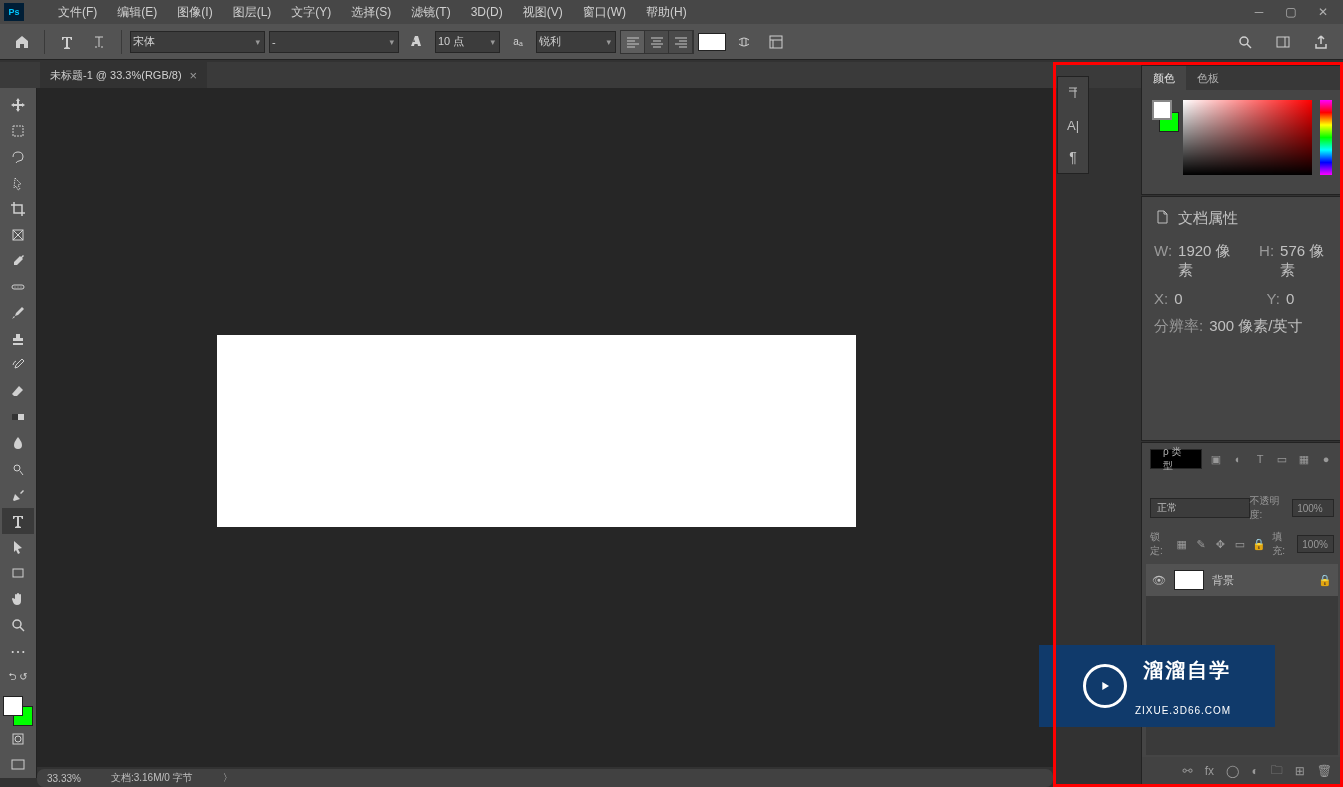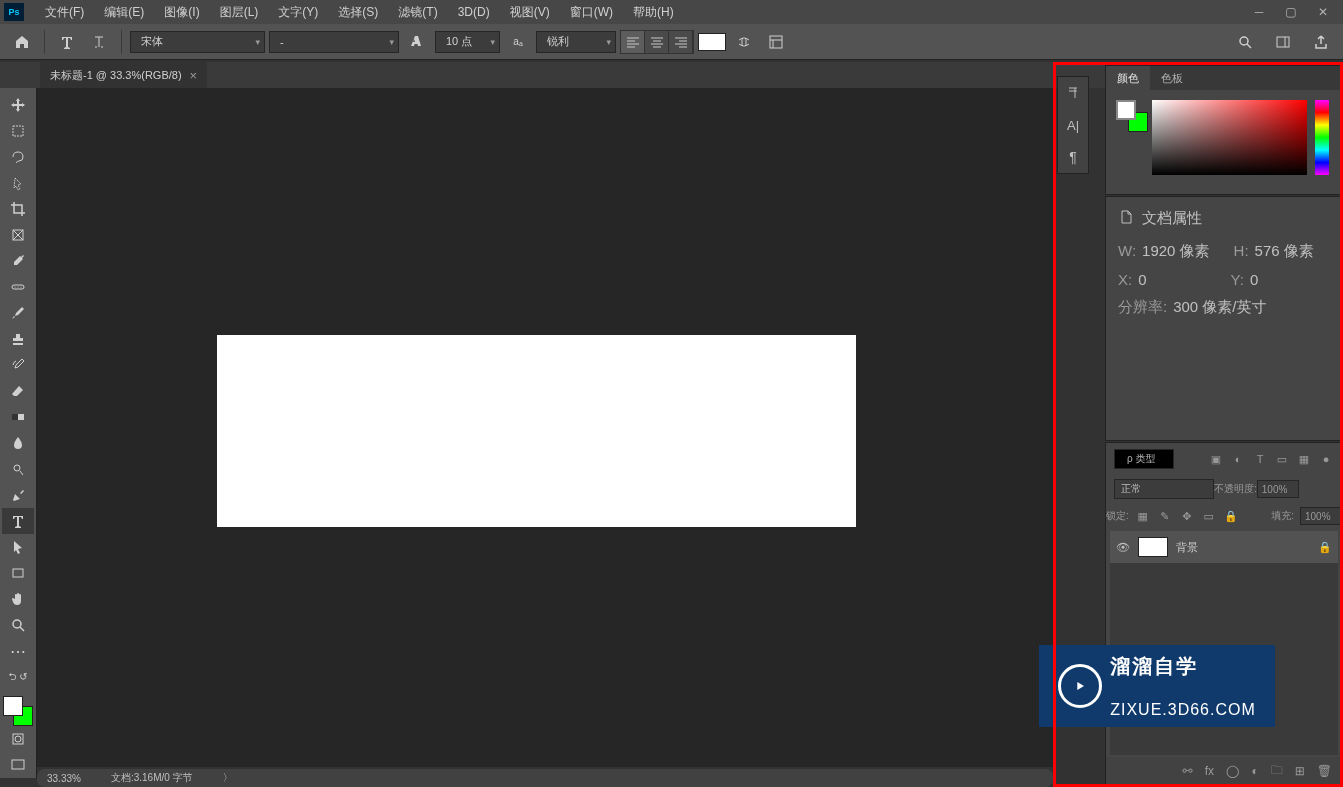--- a/index.html
+++ b/index.html
@@ -1,29 +1,29 @@
 <!DOCTYPE html>
 <html><head>
 <meta charset="utf-8">
 <style>
 * { margin: 0; padding: 0; box-sizing: border-box; font-family: "Microsoft YaHei", sans-serif; }
 body { width: 1343px; height: 787px; background: #323232; color: #c8c8c8; overflow: hidden; position: relative; }
 
 
 .menubar { height: 24px; background: #474747; display: flex; align-items: center; padding: 0 4px; font-size: 12px; }
-.ps-icon { width: 20px; height: 18px; background: #001e36; color: #00c8ff; display: flex; align-items: center; justify-content: center; font-size: 9px; font-weight: bold; margin-right: 11px; }
+.ps-icon { width: 20px; height: 18px; background: #001e36; color: #00c8ff; display: flex; align-items: center; justify-content: center; font-size: 9px; font-weight: bold; margin-right: 24px; }
 .menu-item { padding: 2px 10px; cursor: pointer; color: #d0d0d0; }
 .window-controls { margin-left: auto; display: flex; }
 .win-ctrl { width: 32px; height: 20px; display: flex; align-items: center; justify-content: center; color: #b0b0b0; cursor: pointer; }
 
 
 .optionsbar { height: 36px; background: #535353; display: flex; align-items: center; padding: 0 8px; border-bottom: 1px solid #222; gap: 4px; }
 .opt-btn { width: 28px; height: 26px; display: flex; align-items: center; justify-content: center; color: #d0d0d0; cursor: pointer; }
 .opt-sep { width: 1px; height: 24px; background: #3a3a3a; margin: 0 4px; }
-.dropdown { background: #3c3c3c; border: 1px solid #262626; height: 22px; display: flex; align-items: center; padding: 0 10px; font-size: 11px; color: #d0d0d0; position: relative; }
+.dropdown { background: #3c3c3c; border: 1px solid #262626; height: 22px; display: flex; align-items: center; padding: 0 2px; font-size: 11px; color: #d0d0d0; position: relative; }
 .dropdown::after { content: "▾"; position: absolute; right: 4px; font-size: 9px; color: #999; }
 .color-swatch { width: 28px; height: 18px; background: #fff; border: 1px solid #222; }
 .align-group { display: flex; border: 1px solid #333; }
 .align-btn { width: 24px; height: 22px; display: flex; align-items: center; justify-content: center; background: #4a4a4a; border-right: 1px solid #333; cursor: pointer; }
 .align-btn.active { background: #5d5d5d; }
 .right-opts { margin-left: auto; display: flex; gap: 10px; align-items: center; }
 
 
 .tabbar { height: 26px; background: #3a3a3a; display: flex; align-items: center; padding-left: 40px; margin-top: 2px; }
 .doc-tab { height: 26px; background: #323232; padding: 0 10px; display: flex; align-items: center; font-size: 11px; color: #d0d0d0; gap: 8px; }
@@ -42,21 +42,21 @@
 .canvas { position: absolute; left: 180px; top: 247px; width: 639px; height: 192px; background: #fff; }
 
 
 .panels-highlight { position: absolute; right: 0; top: 62px; width: 290px; bottom: 0; border: 3px solid #ff0000; pointer-events: none; z-index: 100; }
 
 
 .icon-strip { position: absolute; right: 254px; top: 76px; width: 32px; background: #424242; display: flex; flex-direction: column; border: 1px solid #222; }
 .strip-icon { height: 32px; display: flex; align-items: center; justify-content: center; color: #c0c0c0; cursor: pointer; }
 
 
-.panels { position: absolute; right: 0; top: 65px; width: 238px; bottom: 0; display: flex; flex-direction: column; }
+.panels { position: absolute; right: 0; top: 65px; width: 202px; bottom: 0; display: flex; flex-direction: column; }
 
 
 .panel { background: #454545; border: 1px solid #222; margin-bottom: 1px; }
 .panel-tabs { height: 24px; background: #383838; display: flex; align-items: center; }
 .panel-tab { padding: 0 11px; height: 24px; display: flex; align-items: center; font-size: 11px; color: #b0b0b0; cursor: pointer; }
 .panel-tab.active { background: #454545; color: #e0e0e0; }
 
 
 .color-panel-body { padding: 10px; display: flex; gap: 8px; align-items: flex-start; }
 .color-fgbg { position: relative; width: 28px; height: 28px; }
@@ -71,39 +71,39 @@
 .props-row { display: flex; gap: 24px; margin-bottom: 10px; }
 .prop-field { display: flex; gap: 6px; }
 .prop-label { color: #999; }
 
 
 .layers-panel { flex: 1; display: flex; flex-direction: column; min-height: 0; }
 .layers-filter { padding: 6px 8px; display: flex; align-items: center; gap: 6px; }
 .filter-dd { background: #000000; border: 1px solid #262626; height: 20px; width: 60px; font-size: 10px; padding: 0 12px; color: #b0b0b0; display:flex; align-items:center; }
 .filter-icons { display: flex; gap: 6px; margin-left: auto; }
 .fi { width: 16px; height: 16px; color: #999; display: flex; align-items: center; justify-content: center; font-size: 11px; }
-.layers-opts { padding: 4px 8px; display: flex; align-items: center; font-size: 10px; color: #999; }
+.layers-opts { padding: 4px 8px; display: flex; align-items: center; font-size: 10px; color: #999; margin-top: 15px; }
 .blend-dd { background: #3c3c3c; border: 1px solid #262626; height: 20px; width: 100px; font-size: 10px; padding: 0 6px; color: #c0c0c0; display:flex; align-items:center; }
 .opacity-field { background: #3c3c3c; border: 1px solid #262626; height: 18px; width: 42px; font-size: 10px; padding: 0 4px; color: #999; display:flex; align-items:center; }
-.lock-row { padding: 4px 0; display: flex; align-items: center; gap: 6px; font-size: 10px; color: #999; }
+.lock-row { padding: 4px 8px; display: flex; align-items: center; gap: 6px; font-size: 10px; color: #999; }
 .layer-list { flex: 1; background: #3a3a3a; margin: 2px 4px; overflow: auto; }
 .layer-item { height: 32px; background: #525252; display: flex; align-items: center; padding: 0 6px; gap: 8px; font-size: 11px; }
 .eye { width: 14px; color: #c0c0c0; }
 .layer-thumb { width: 30px; height: 20px; background: #fff; border: 1px solid #222; }
 .lock-icon { margin-left: auto; color: #999; }
 
 .layers-bottom { height: 28px; background: #424242; display: flex; align-items: center; justify-content: flex-end; gap: 12px; padding: 0 10px; }
 .lb-icon { color: #999; font-size: 12px; cursor: pointer; }
 
 
 .watermark { position: absolute; right: 68px; bottom: 60px; width: 236px; height: 82px; background: #103a6b; display: flex; align-items: center; justify-content: center; gap: 8px; z-index: 90; }
 .wm-icon { width: 44px; height: 44px; border: 3px solid #fff; border-radius: 50%; display: flex; align-items: center; justify-content: center; color:#fff;}
-.wm-text { color: #fff; }
+.wm-text { color: #fff; text-align: right; }
 .wm-text .t1 { font-size: 20px; font-weight: bold; letter-spacing: 2px; }
-.wm-text .t2 { font-size: 16px; letter-spacing: 1px; margin-top: 21px; }
+.wm-text .t2 { font-size: 10px; letter-spacing: 1px; margin-top: 21px; }
 
 
 .statusbar { position: absolute; bottom: 0; left: 37px; right: 290px; height: 18px; background: #414141; display: flex; align-items: center; padding: 0 10px; font-size: 10px; color: #c0c0c0; gap: 30px; border-radius: 7px; }
 
 svg { width: 16px; height: 16px; }
 </style>
 </head>
 <body>
 
 <div class="menubar">

